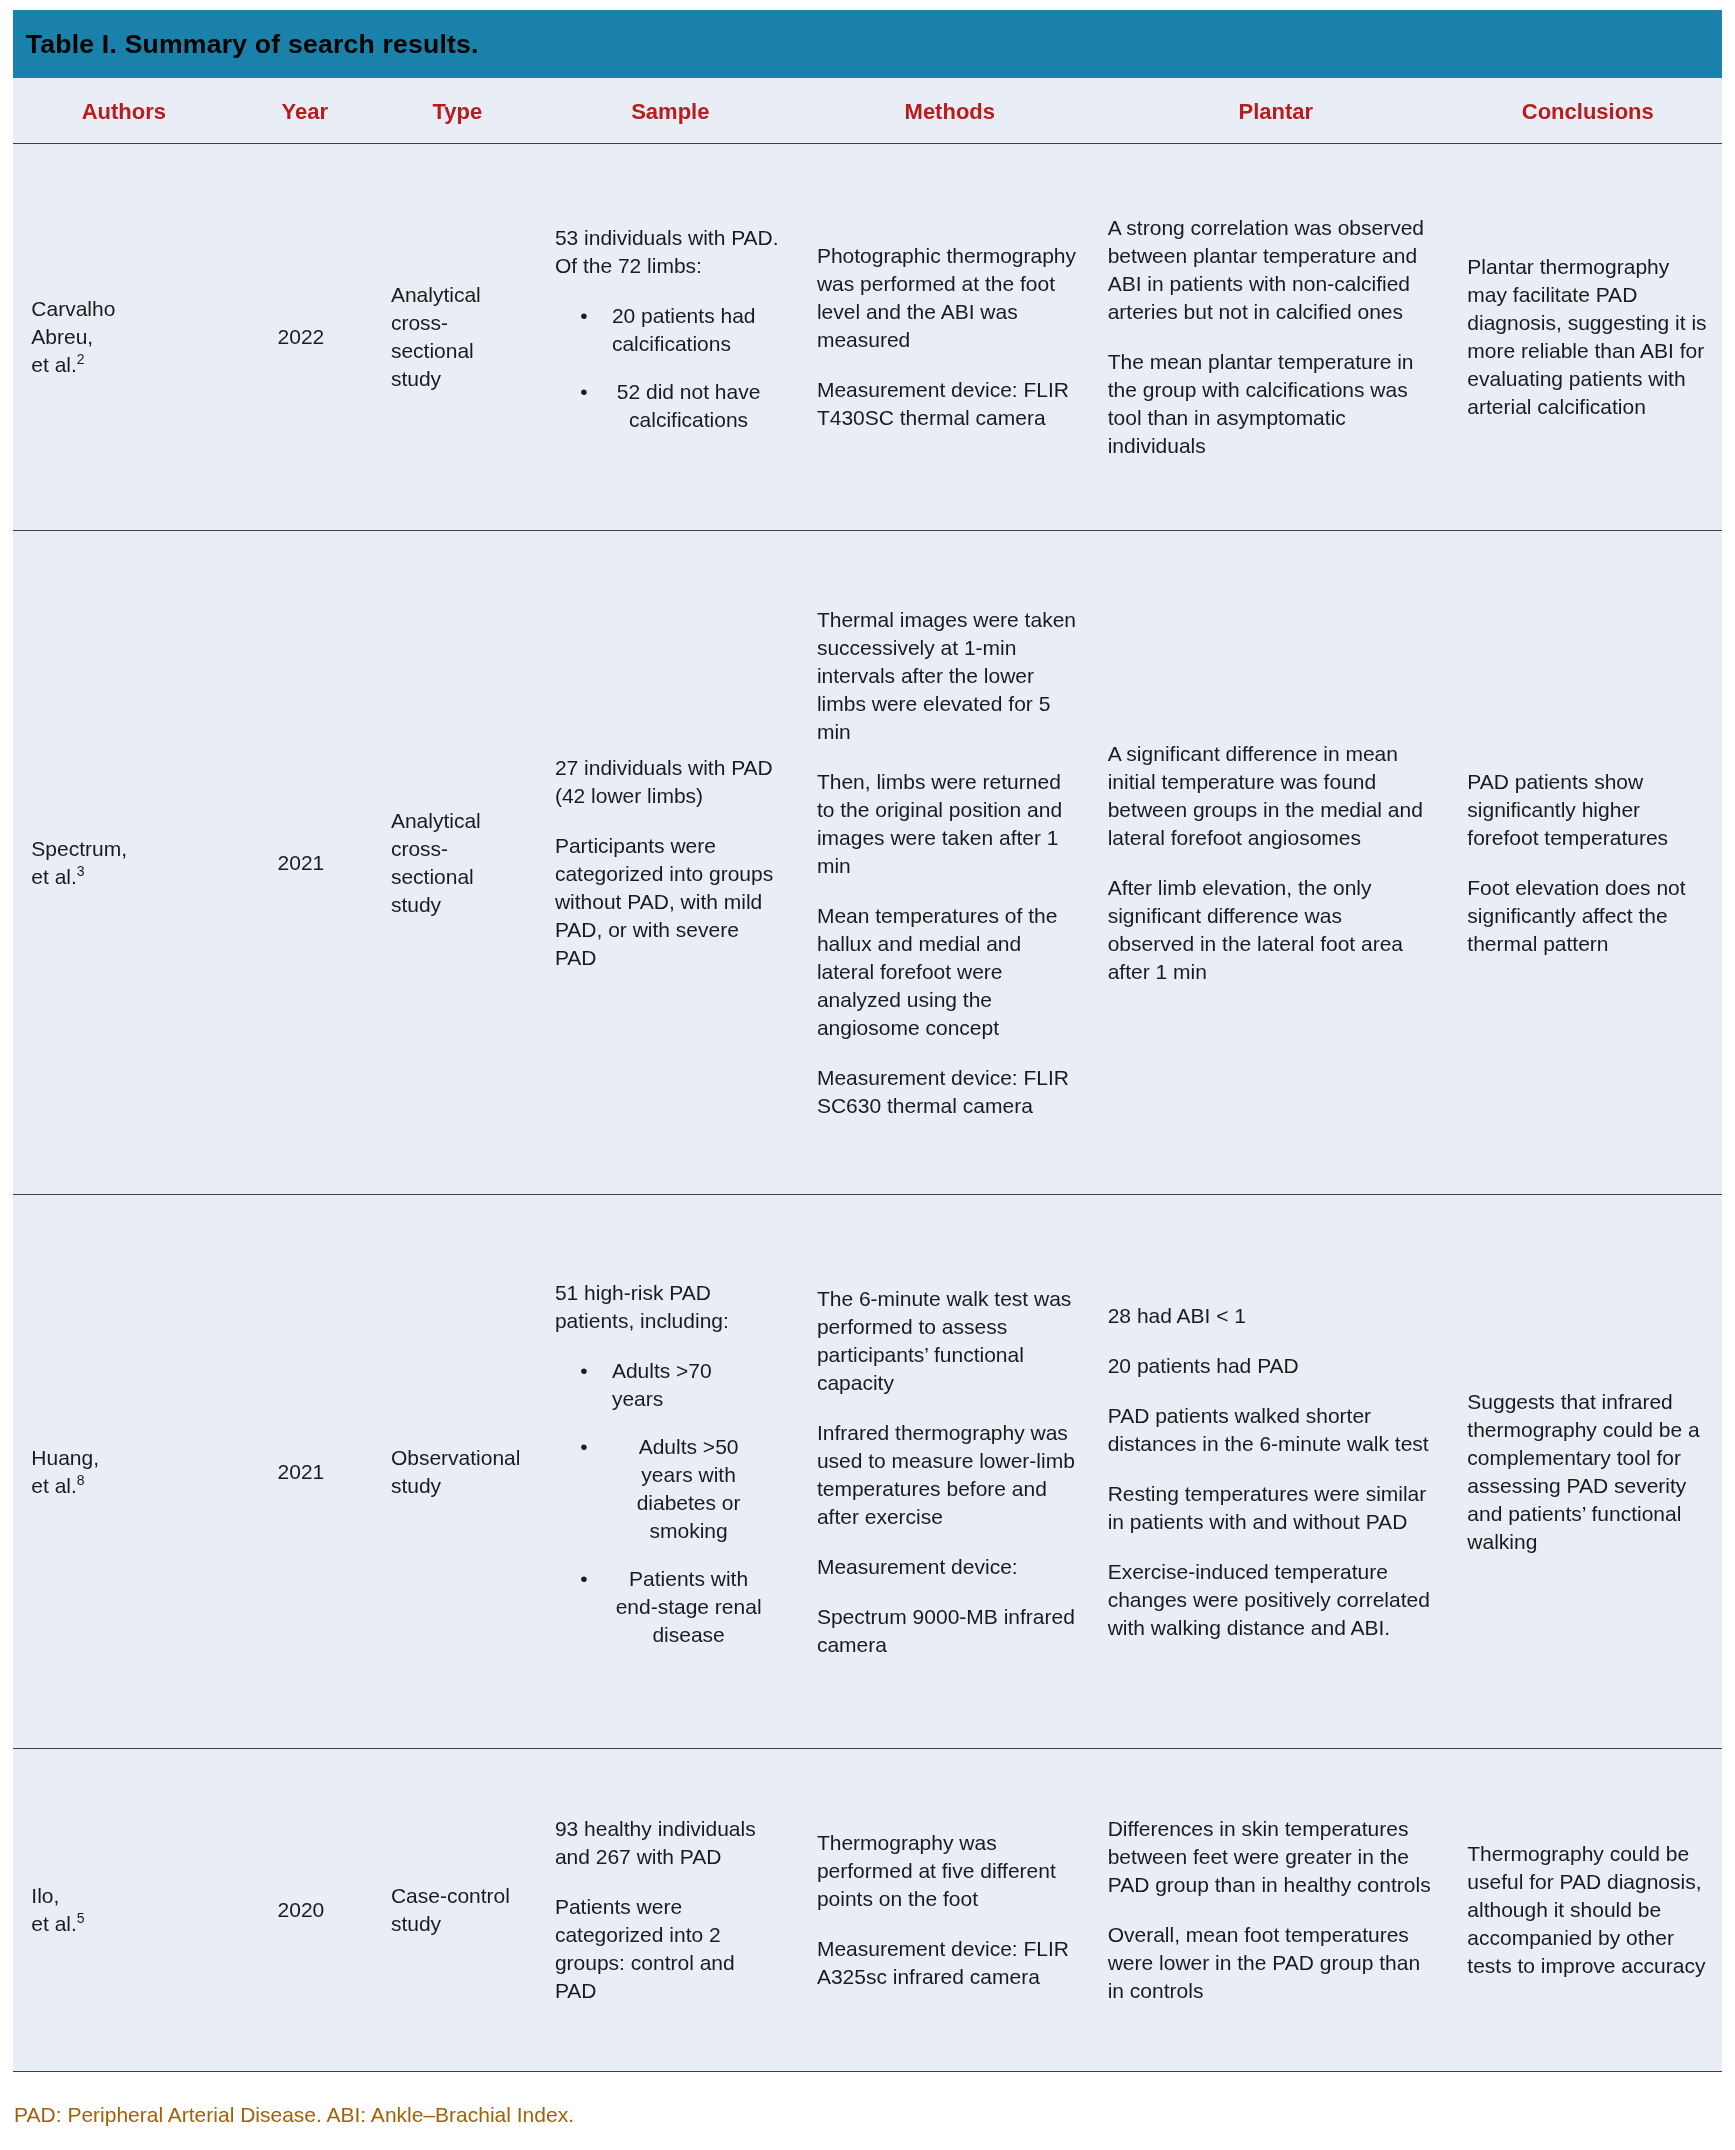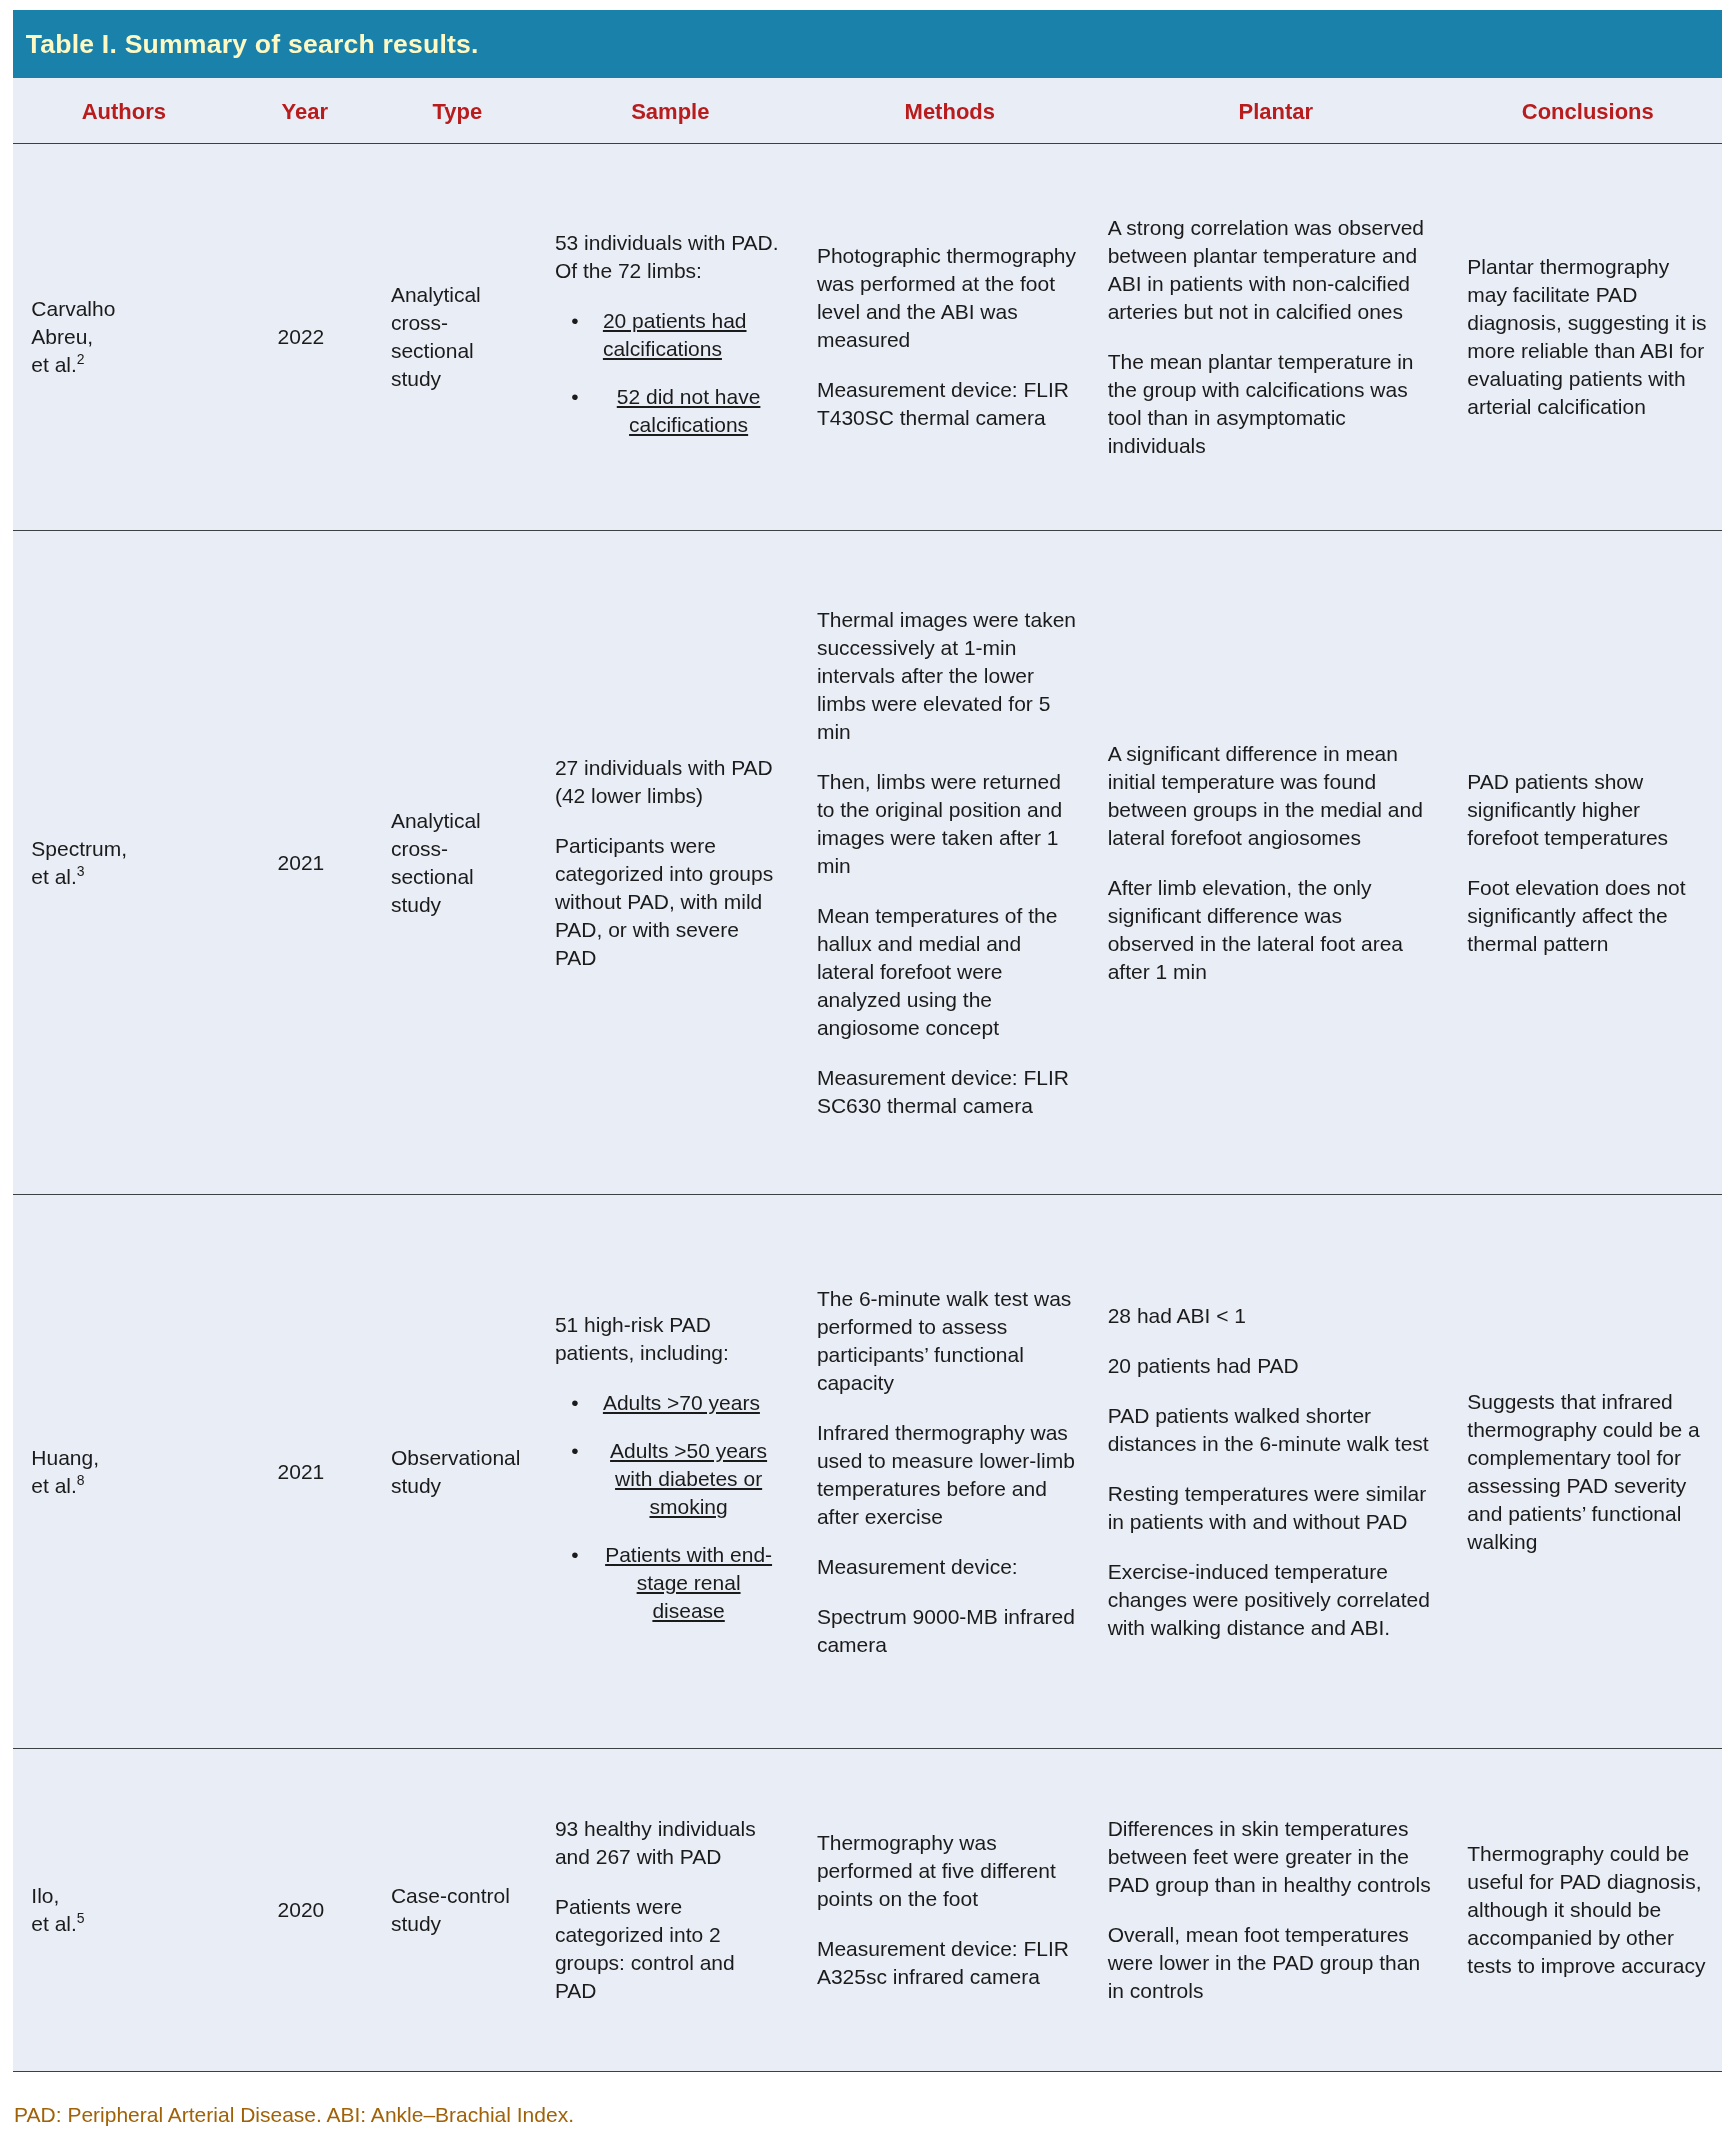--- a/index.html
+++ b/index.html
@@ -15,21 +15,21 @@
   }
   .titlebar {
     background: #1a81aa;
     height: 68px;
     display: flex;
     align-items: center;
     padding-left: 12.5px;
     box-sizing: border-box;
   }
   .titlebar .title {
-    color: #fef9c3;
+    color: #000000;
     font-size: 26.6px;
     font-weight: 700;
     letter-spacing: 0.2px;
   }
   table.summary {
     width: 1709px;
     border-collapse: collapse;
     table-layout: fixed;
     background: #e9edf6;
     font-size: 21px;
@@ -71,22 +71,21 @@
   .cell p { margin: 0; white-space: pre-wrap; }
   .cell p + p, .cell ul, .cell p + ul { margin-top: 22px; }
   .cell ul {
     list-style: none;
     margin-bottom: 0;
     padding: 0;
   }
   .cell li {
     position: relative;
     padding-left: 41px;
-    margin: 7px;
-    text-decoration: underline;
+    margin: 16px;
   }
   .cell li + li { margin-top: 20px; text-align: center; }
   .cell li::before {
     content: "\2022";
     position: absolute;
     left: 9.4px;
     top: 0;
   }
   sup.ref {
     font-size: 14px;

